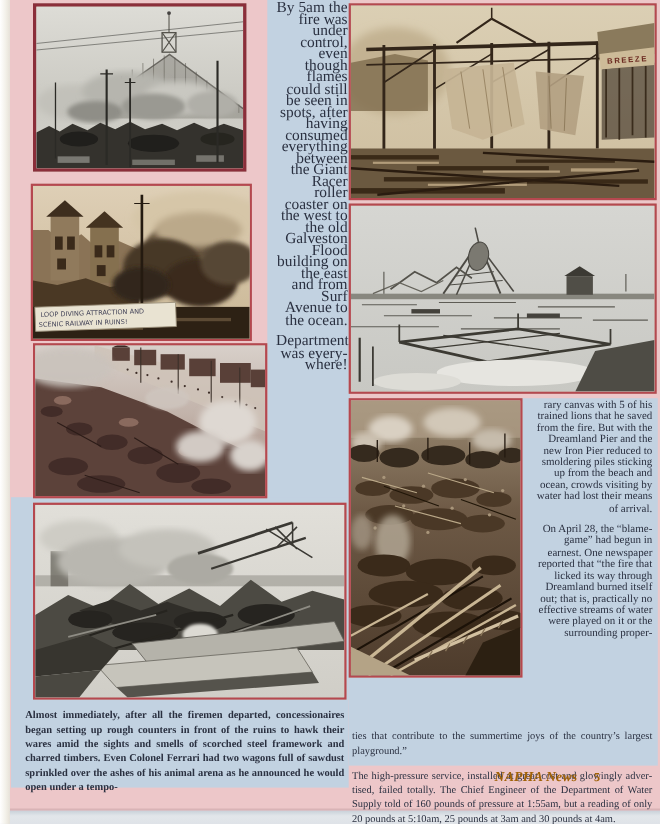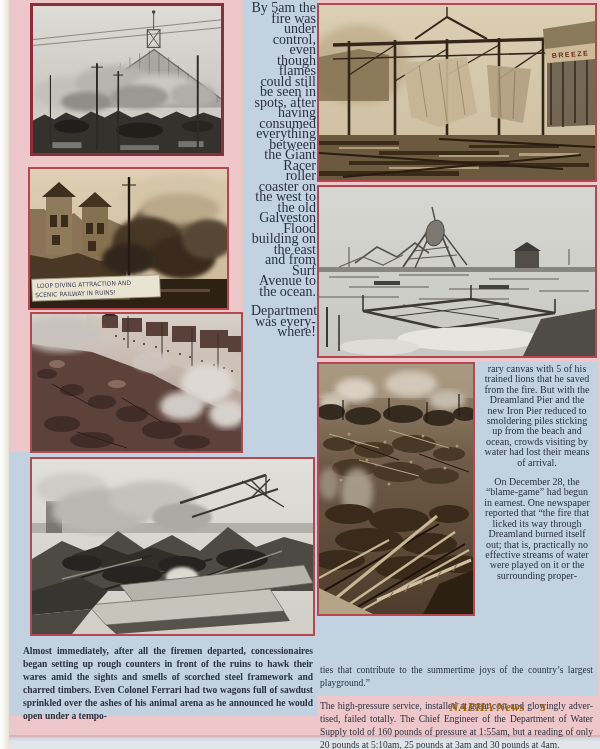--- a/index.html
+++ b/index.html
@@ -31,21 +31,21 @@
   .ph4{left:30px;top:457px;width:285px;height:179px;}
   .phr1{left:317px;top:3px;width:280px;height:179px;}
   .phr2{left:317px;top:185px;width:280px;height:173px;}
   .phr3{left:317px;top:362px;width:158px;height:254px;z-index:4;}
   
   .txt{color:#2a3040;}
   .col-mid{position:absolute;left:8px;top:3px;width:65px;
     font-size:14px;line-height:10.5px;text-align:right;}
   .col-mid p{margin:0 0 9px 0;}
   .col-right{position:absolute;left:164px;top:2px;width:112px;
-    font-size:10px;line-height:10.4px;text-align:center;}
+    font-size:10px;line-height:10.4px;text-align:right;}
   .col-right p{margin:0 0 9px 0;}
   .blk{font-size:9.5px;line-height:13.1px;text-align:justify;}
   .blk p{margin:0 0 10px 0;}
   .blk-bl{position:absolute;left:13px;top:193px;width:290px;font-weight:bold;}
   .blk-br{position:absolute;left:3px;top:258px;width:273px;margin-top:44px;}
   .footer{left:420px;top:697px;width:155px;text-align:center;z-index:5;color:#a16207;}
   .footer .t{font-weight:bold;font-style:italic;font-size:12.5px;letter-spacing:.2px;}
   .footer .n{font-weight:bold;font-size:11px;margin-left:15px;}
 </style>
 </head>
@@ -58,21 +58,21 @@
 <div class="abs panel panel-mid">
   <div class="col-mid txt">
     <p>By 5am the fire was un­der control, even though flames could still be seen in spots, after having con­sumed every­thing between the Giant Racer roller coaster on the west to the old Galveston Flood build­ing on the east and from Surf Avenue to the ocean.</p>
     <p>Department was every­where!</p>
   </div>
 </div>
 
 <div class="abs panel panel-right">
   <div class="col-right txt">
     <p>rary canvas with 5 of his trained lions that he saved from the fire. But with the Dream­land Pier and the new Iron Pier reduced to smoldering piles sticking up from the beach and ocean, crowds visiting by water had lost their means of arrival.</p>
-    <p>On December 28, the “blame-game” had begun in earnest. One newspaper reported that “the fire that licked its way through Dreamland burned itself out; that is, prac­tically no effective streams of water were played on it or the surrounding proper-</p>
+    <p>On April 28, the “blame-game” had begun in earnest. One newspaper reported that “the fire that licked its way through Dreamland burned itself out; that is, prac­tically no effective streams of water were played on it or the surrounding proper-</p>
   </div>
   <div class="blk blk-br txt">
     <p>ties that contribute to the summertime joys of the country’s largest play­ground.”</p>
     <p>The high-pressure service, installed at great cost and glowingly adver­tised, failed totally. The Chief Engineer of the Department of Water Sup­ply told of 160 pounds of pressure at 1:55am, but a reading of only 20 pounds at 5:10am, 25 pounds at 3am and 30 pounds at 4am.</p>
   </div>
 </div>
 
 <div class="abs panel panel-bl">
   <div class="blk blk-bl txt">
     <p>Almost immediately, after all the firemen departed, concessionaires began setting up rough counters in front of the ruins to hawk their wares amid the sights and smells of scorched steel framework and charred timbers. Even Colonel Ferrari had two wagons full of sawdust sprinkled over the ashes of his animal arena as he announced he would open under a tempo-</p>

